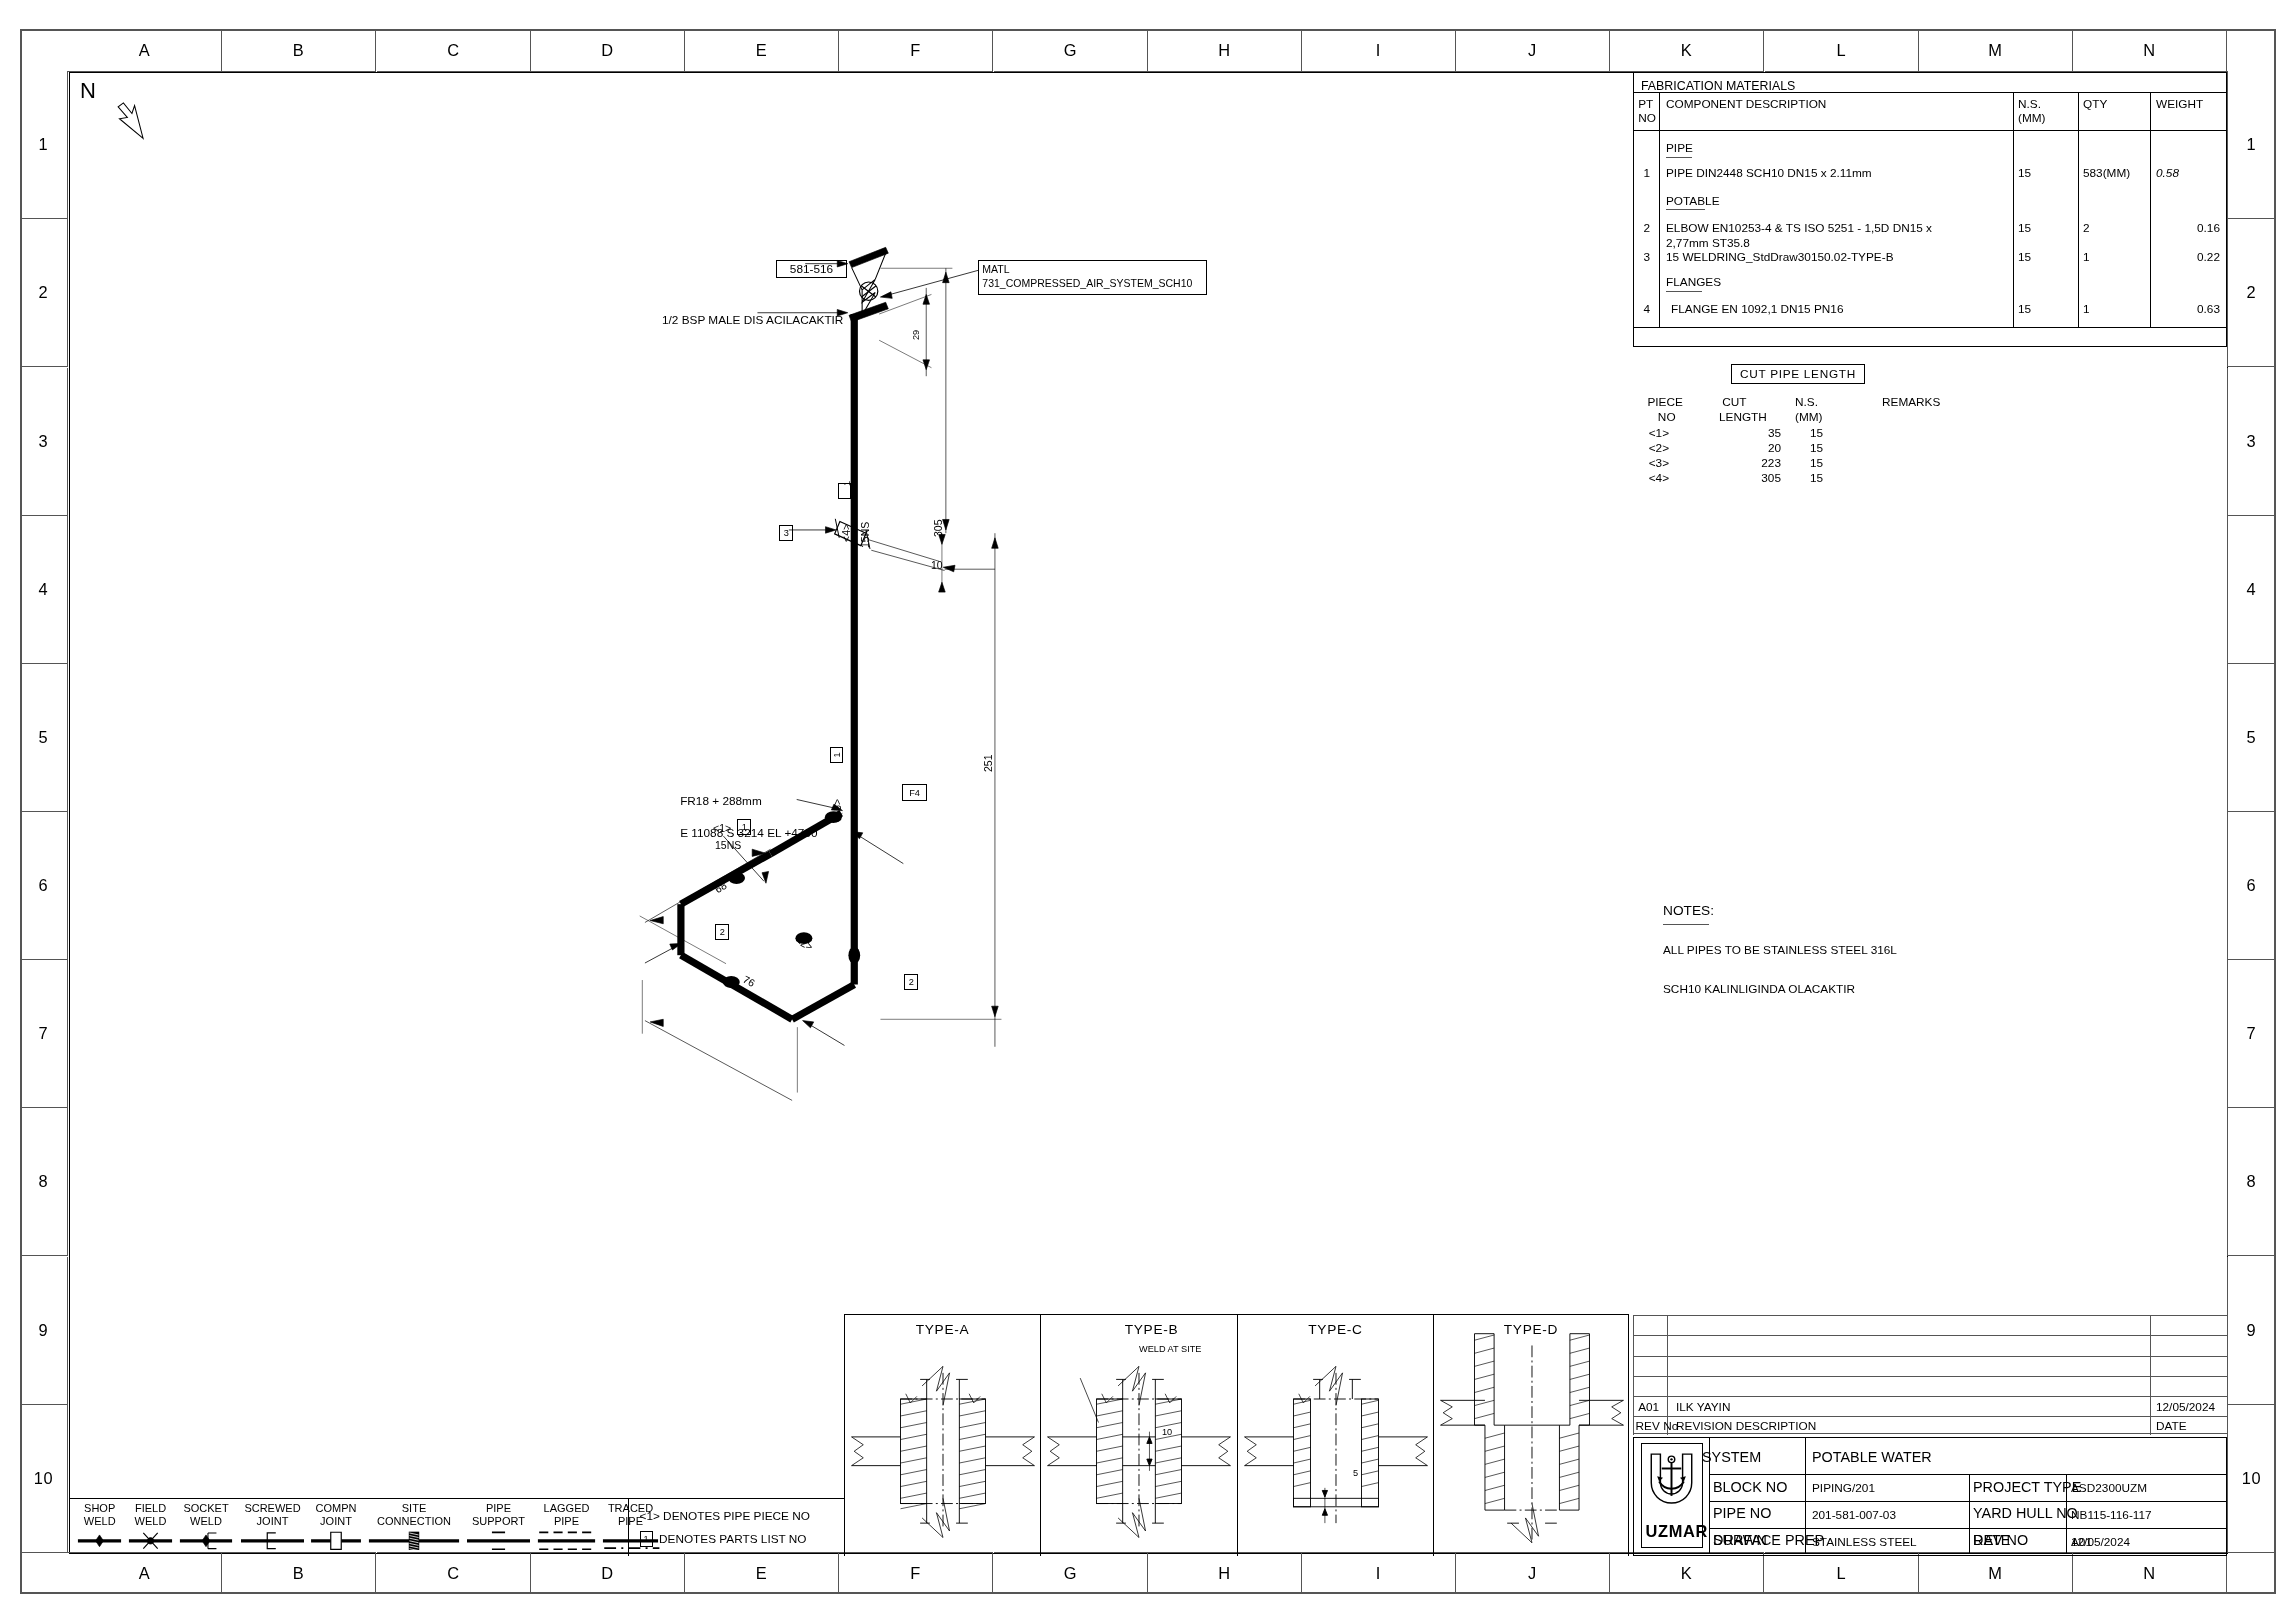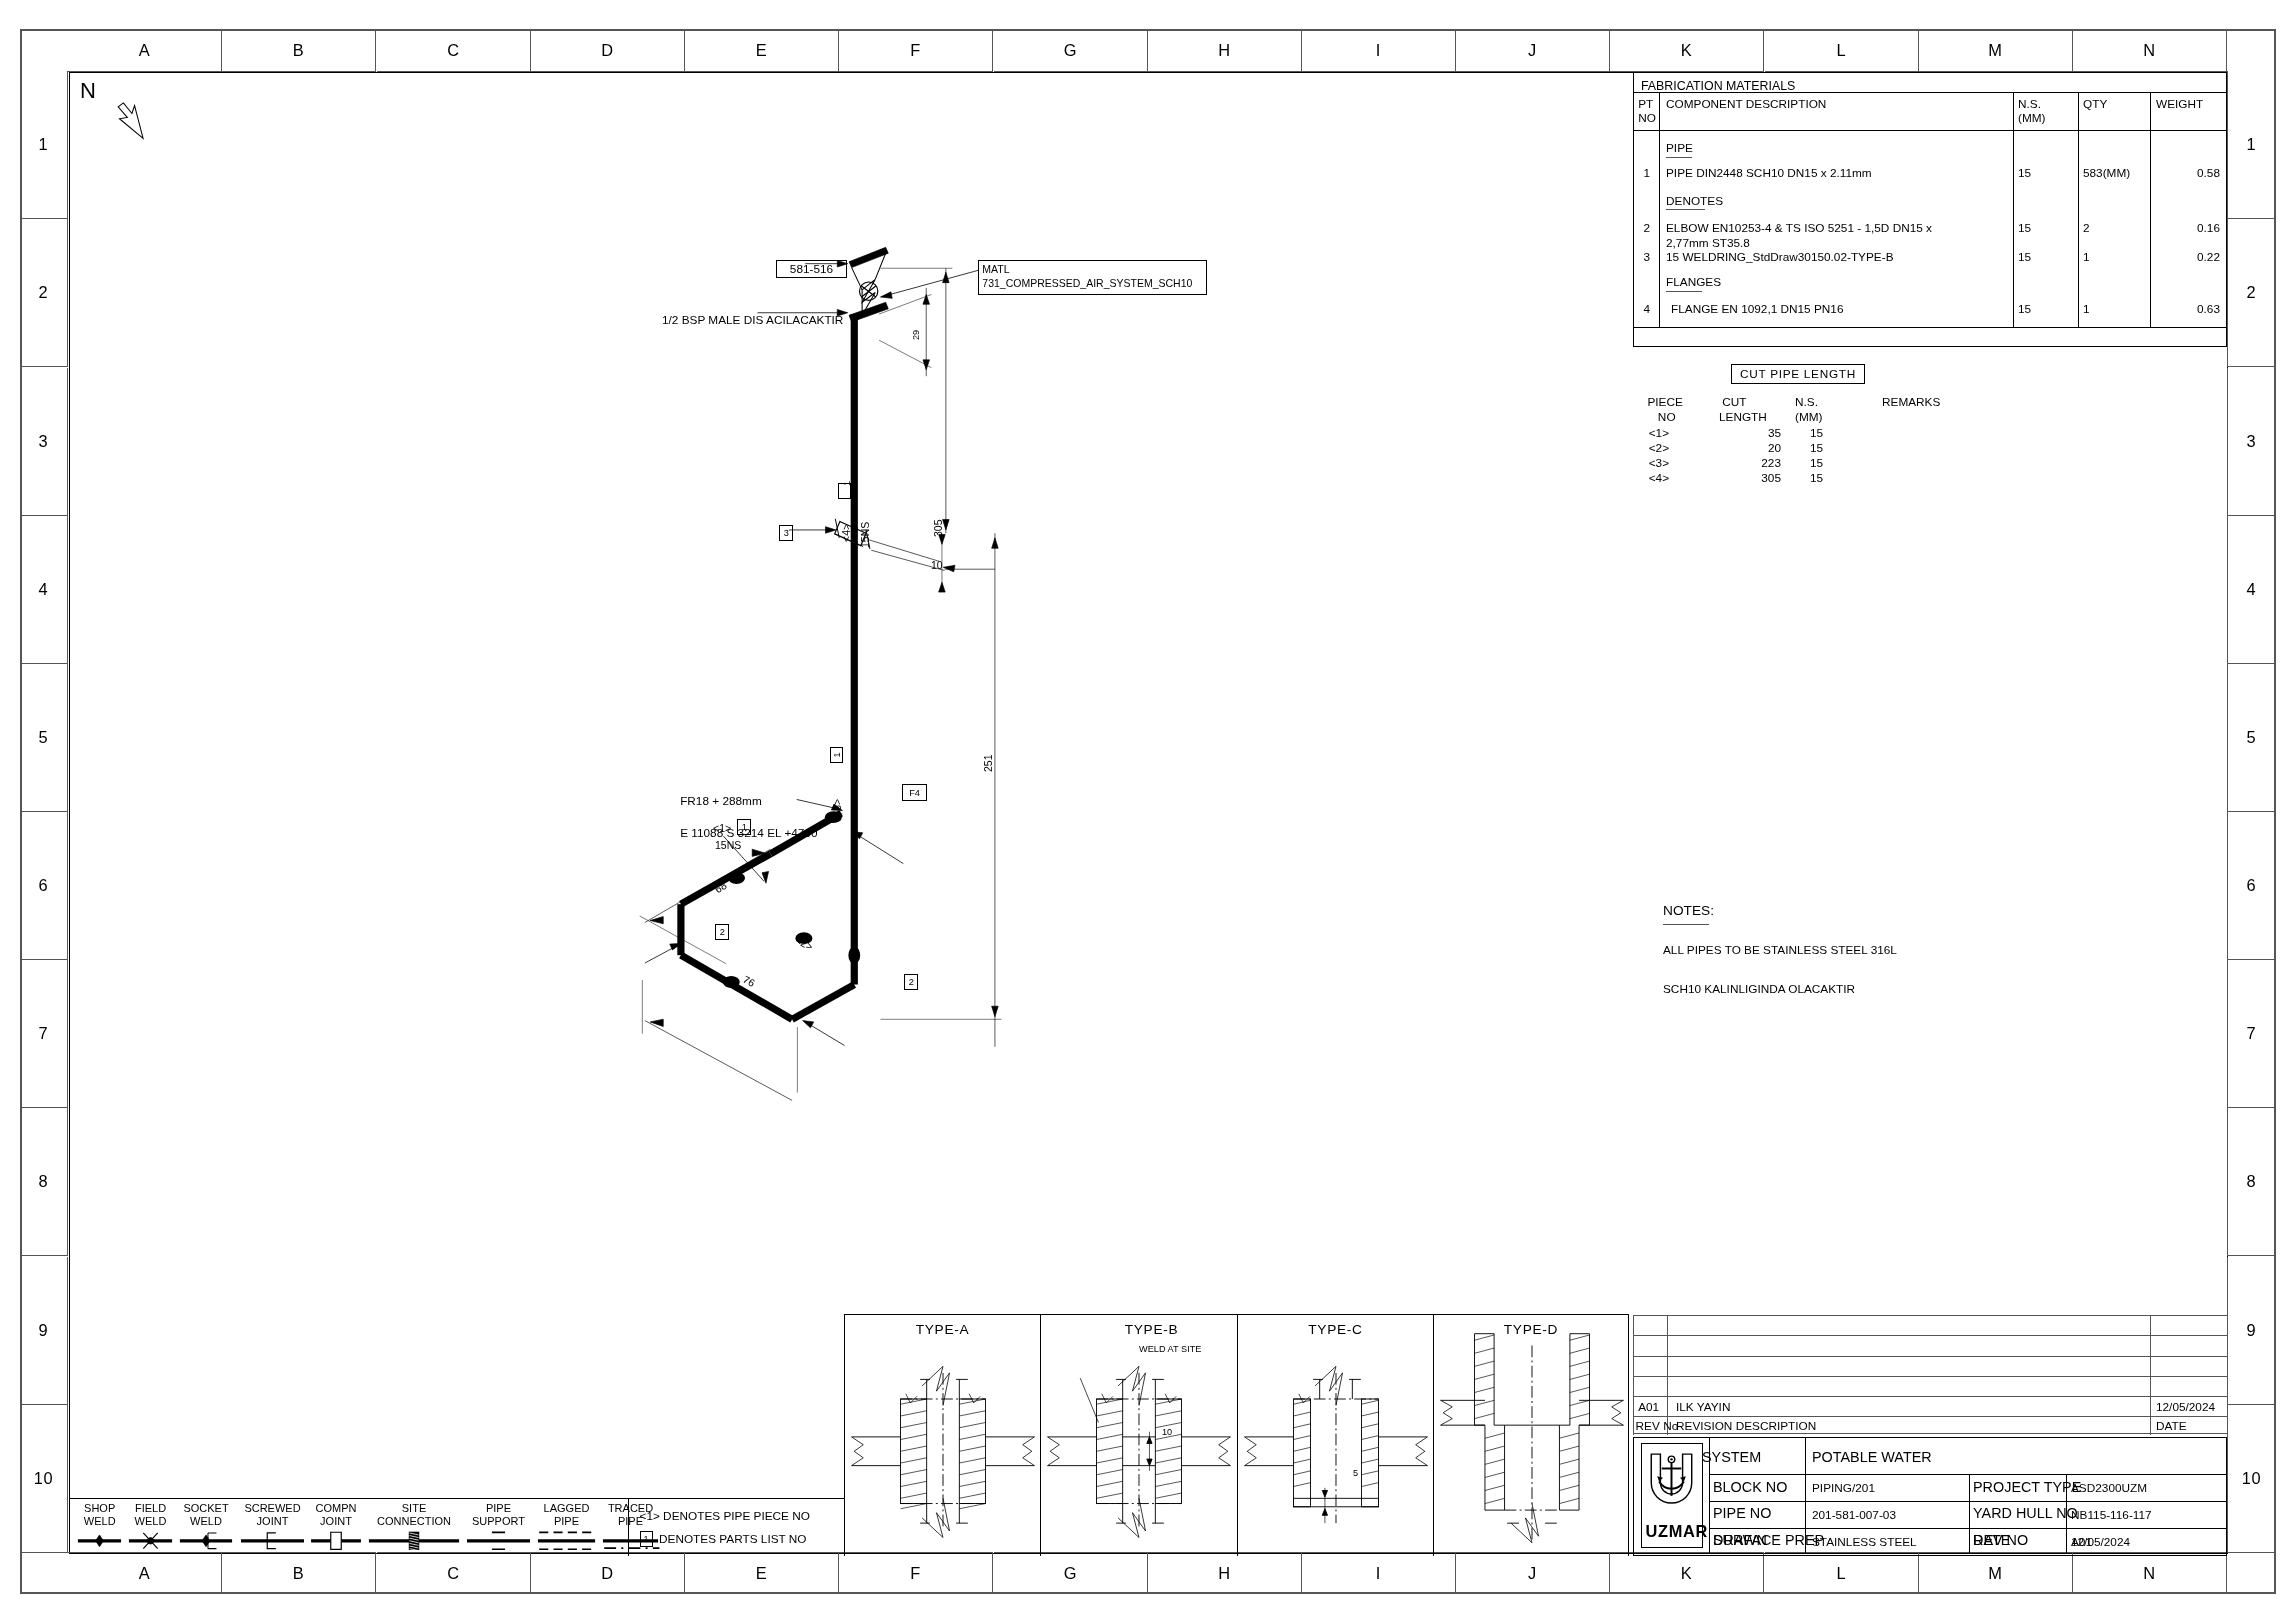--- a/index.html
+++ b/index.html
@@ -309,23 +309,23 @@
     <div class="bom-cell" style="left:450px;top:25px;">QTY</div>
     <div class="bom-cell" style="left:523px;top:25px;">WEIGHT</div>
 
     <div class="bom-cell" style="left:33px;top:69px;">PIPE</div>
     <div class="underline-s" style="left:33px;top:85px;width:26px;"></div>
 
     <div class="bom-cell" style="left:10.5px;top:94px;">1</div>
     <div class="bom-cell" style="left:33px;top:94px;">PIPE DIN2448 SCH10 DN15 x 2.11mm</div>
     <div class="bom-cell" style="left:385px;top:94px;">15</div>
     <div class="bom-cell" style="left:450px;top:94px;">583(MM)</div>
-    <div class="bom-cell" style="left:523px;top:94px;text-align:right;width:64px;">0.58</div>
-
-    <div class="bom-cell" style="left:33px;top:122px;">DENOTES</div>
+    <div class="bom-cell" style="left:523px;top:94px;width:64px;font-style:italic;">0.58</div>
+
+    <div class="bom-cell" style="left:33px;top:122px;">POTABLE</div>
     <div class="underline-s" style="left:33px;top:137px;width:39px;"></div>
 
     <div class="bom-cell" style="left:10.5px;top:149px;">2</div>
     <div class="bom-cell" style="left:33px;top:149px;">ELBOW EN10253-4 &amp; TS ISO 5251 - 1,5D DN15 x</div>
     <div class="bom-cell" style="left:33px;top:164px;">2,77mm ST35.8</div>
     <div class="bom-cell" style="left:385px;top:149px;">15</div>
     <div class="bom-cell" style="left:450px;top:149px;">2</div>
     <div class="bom-cell" style="left:523px;top:149px;text-align:right;width:64px;">0.16</div>
 
     <div class="bom-cell" style="left:10.5px;top:178px;">3</div>

